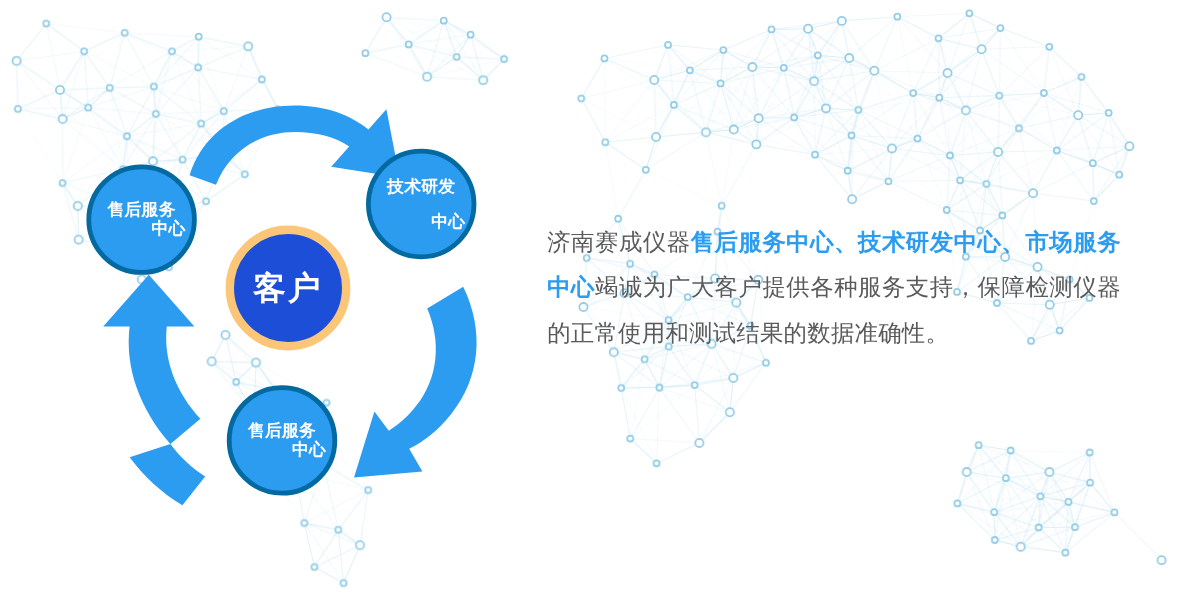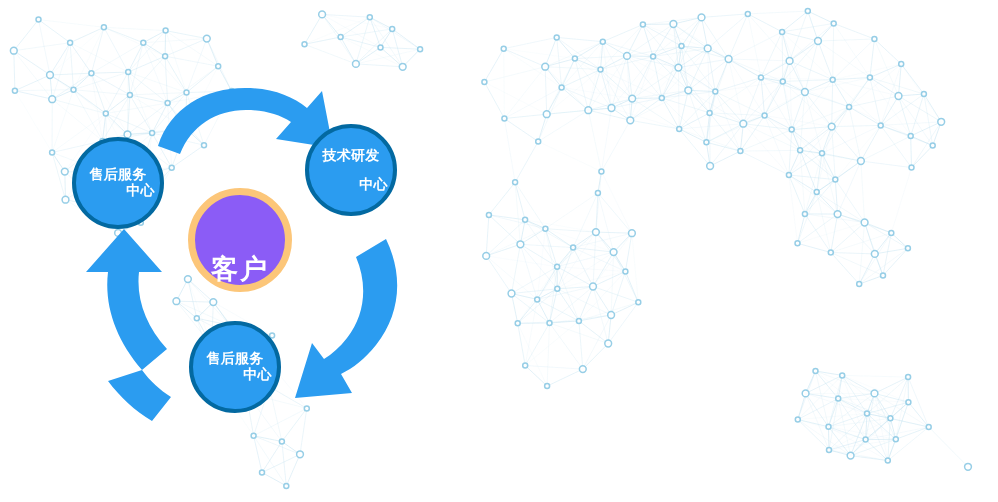--- a/index.html
+++ b/index.html
@@ -26,25 +26,24 @@
   .sat {
     width:92px; height:92px;
     background:#2b9cf0;
     border:4px solid #0369a1;
     font-size:14px; font-weight:bold;
     letter-spacing:.2px;
   }
   .sat .l2 { display:block;margin-left:45px; }
   .center {
     width:104px; height:104px;
-    background:#8b5cf6;
+    background:#1d4ed8;
     border:7px solid #fcc679;
     font-size:27px; font-weight:bold;
     letter-spacing:2px;
-    justify-content:flex-end;
   }
 
   #copy {
     position:absolute; z-index:4;
     left:456px; top:163px; width:478px;
     font-size:19.5px;
     line-height:38px;
     color:#5a5a5a;
     letter-spacing:.2px;
     text-align:justify;
@@ -1135,14 +1134,15 @@
       <span>售后服务</span>
       <span class="l2">中心</span>
     </div>
 
     <div class="circle center" style="left:188px; top:188px;">
       <span>客户</span>
     </div>
 
   </div>
 
+  <p id="copy"><span>济南赛成仪器</span><span class="hl">售后服务中心、技术研发中心、市场服务中心</span><span>竭诚为广大客户提供各种服务支持，保障检测仪器的正常使用和测试结果的数据准确性。</span></p>
 
 </div>
 
 </body></html>

